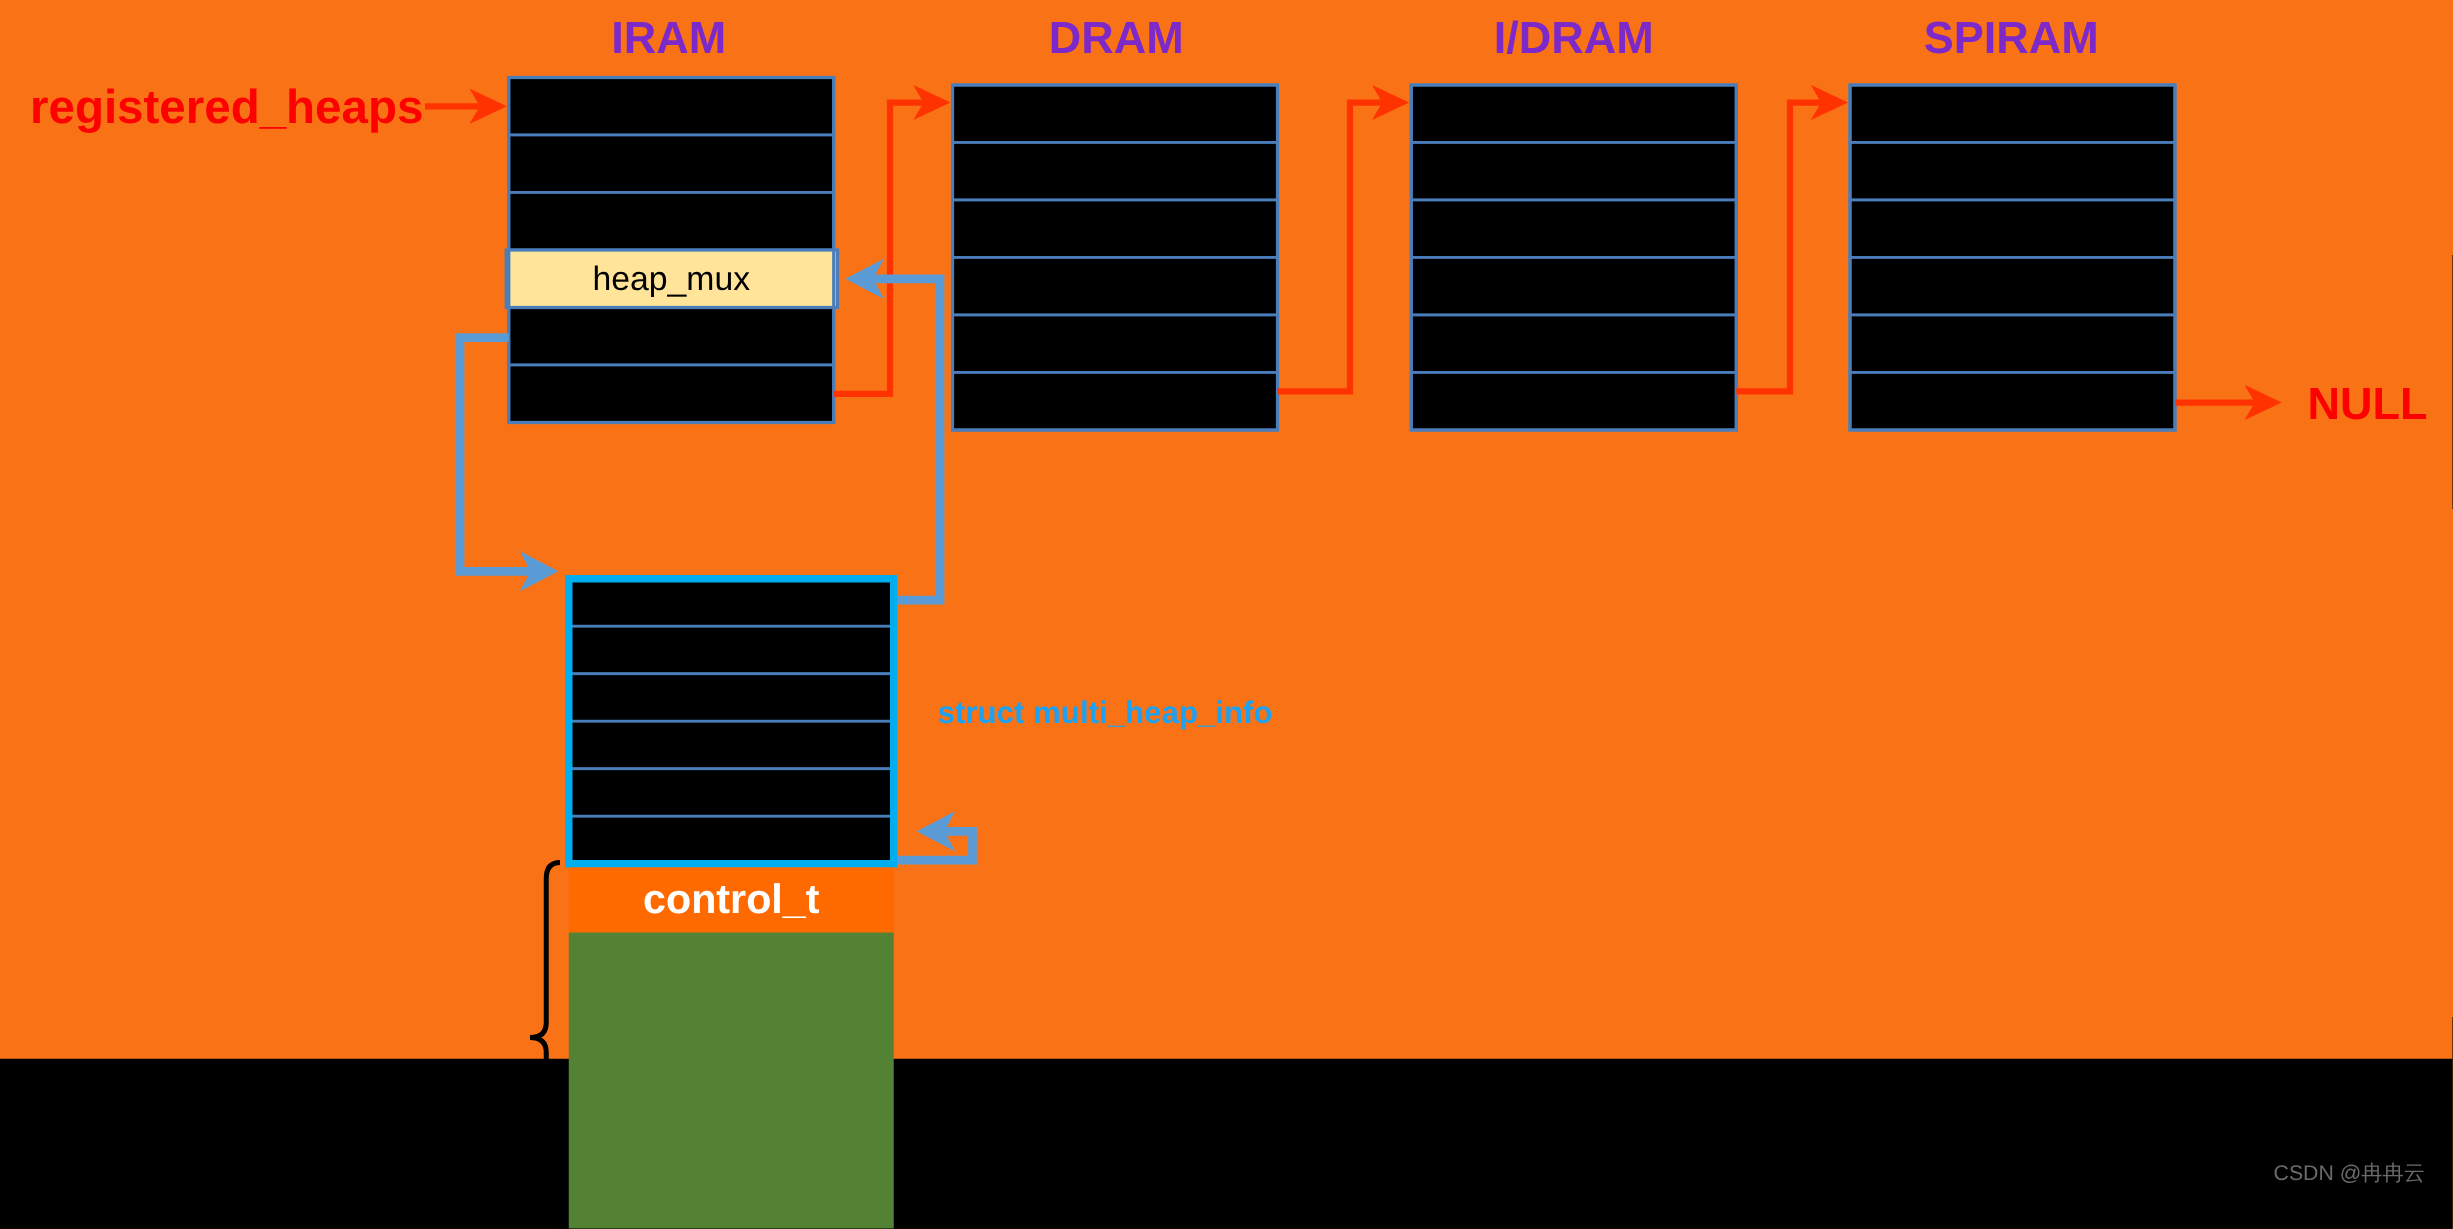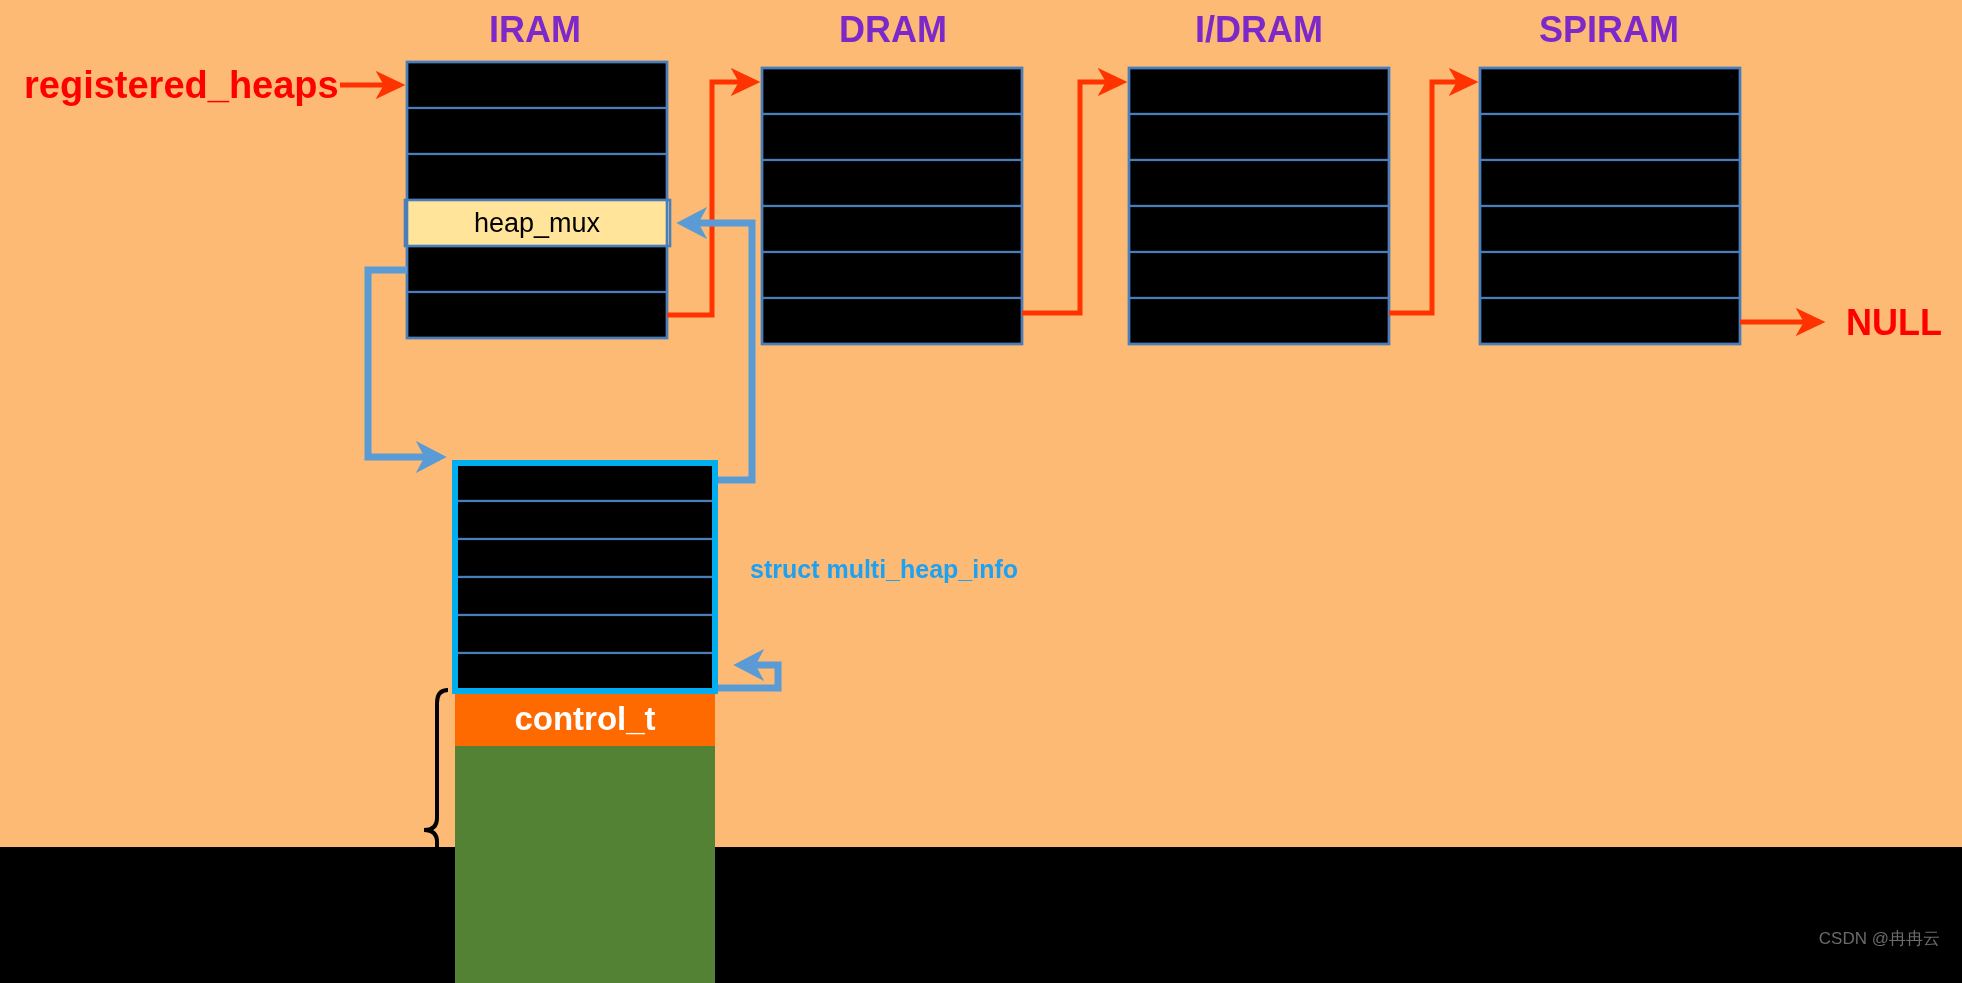--- a/index.html
+++ b/index.html
@@ -1,18 +1,18 @@
 <!DOCTYPE html>
 <html><head>
 <meta charset="utf-8">
 <style>
   html,body{margin:0;padding:0;background:#000;}
   body{width:1962px;height:983px;overflow:hidden;
        font-family:"Liberation Sans",sans-serif;}
-  #stage{position:relative;width:1962px;height:847px;background:#fdba74;}
+  #stage{position:relative;width:1962px;height:847px;background:#f97316;}
   svg#canvas{position:absolute;left:0;top:0;width:1962px;height:983px;display:block;}
   .hdr{font-family:"Liberation Sans",sans-serif;font-weight:bold;font-size:36px;fill:#7d28c9;}
   .redlbl{font-family:"Liberation Sans",sans-serif;font-weight:bold;font-size:38px;fill:#ff0000;}
   .nulllbl{font-family:"Liberation Sans",sans-serif;font-weight:bold;font-size:36px;fill:#ff0000;}
   .cyanlbl{font-family:"Liberation Sans",sans-serif;font-weight:bold;font-size:25px;fill:#1da1f2;}
   .muxlbl{font-family:"Liberation Sans",sans-serif;font-size:27px;fill:#000000;}
   .ctrllbl{font-family:"Liberation Sans",sans-serif;font-weight:bold;font-size:33px;fill:#ffffff;}
   .wm{font-family:"Liberation Sans",sans-serif;font-size:17px;fill:#6a6a6a;}
   .cellrect{fill:#000000;stroke:#4a7ebb;stroke-width:2.2;}
   .boxouter{fill:none;stroke:#4a7ebb;stroke-width:2.6;}

